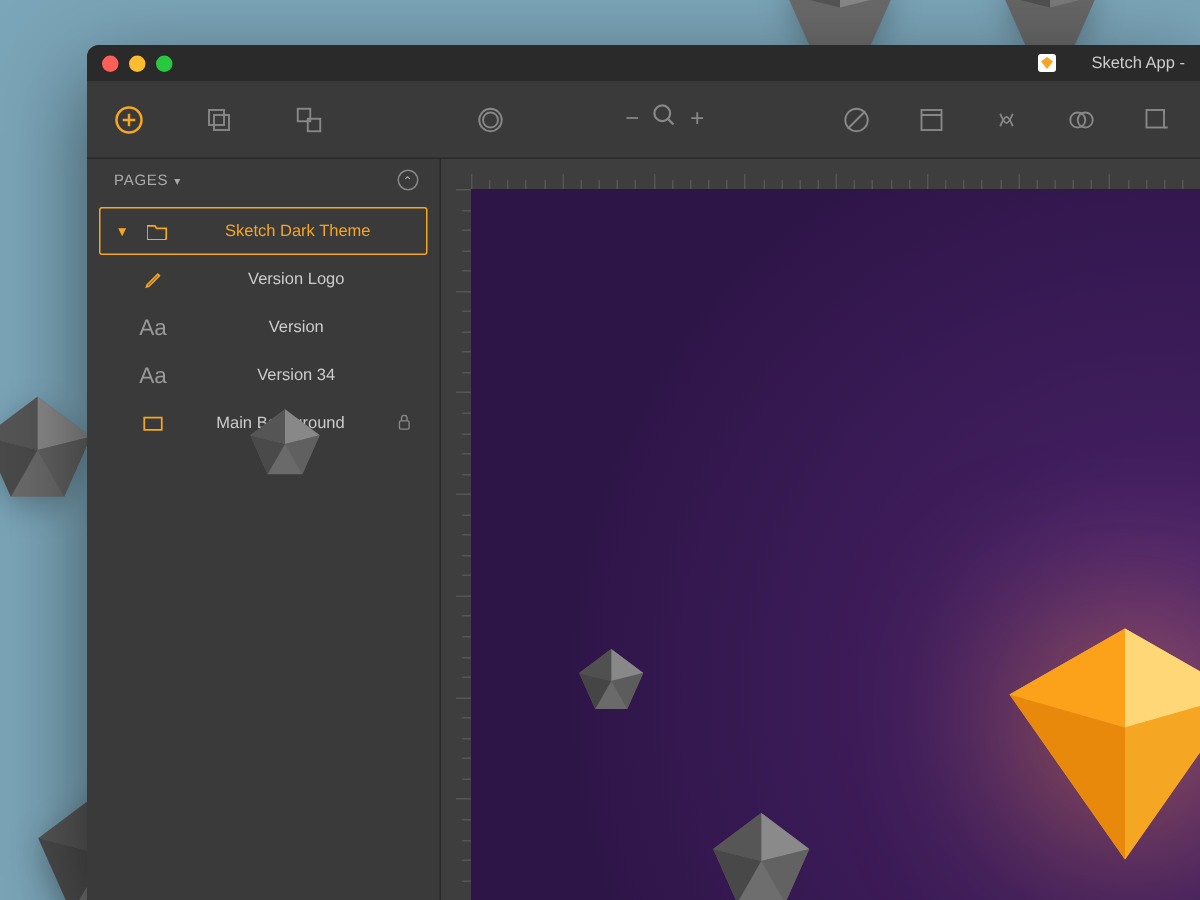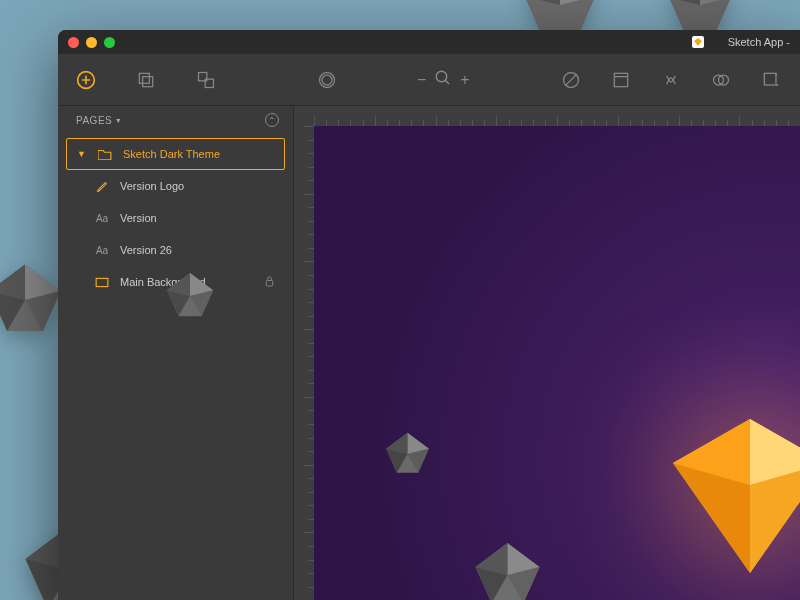--- a/index.html
+++ b/index.html
@@ -53,24 +53,24 @@
   display:flex; align-items:center; justify-content:center; font-size:8px; cursor:pointer; }
 
 .layers { padding:4px 8px; }
 .layer-row { height:32px; display:flex; align-items:center; gap:10px;
   padding:0 10px; color:#ccc; font-size:11px; cursor:pointer; border-radius:2px; }
 .layer-row.selected { border:1px solid #f5a623; color:#f5a623; }
 .layer-row .disclosure { font-size:9px; color:#fff; width:10px; }
 .layer-row.selected .disclosure { color:#f5a623; }
 .layer-row .ly-icon { width:16px; display:flex; justify-content:center; }
 .layer-row .ly-icon.accent { color:#f5a623; }
-.layer-row .ly-label { flex:1; }
+.layer-row .ly-label { flex:1;text-align:center; }
 .layer-row .lock { color:#888; }
 .layer-row.indent { padding-left:28px; }
-.ly-text { font-size:10px; color:#999; }
+.ly-text { font-size:15px; color:#999; }
 
 .canvas-wrap { flex:1; position:relative; background:#333; }
 .ruler { position:absolute; background:#3e3e3e; }
 .ruler.top { left:20px; right:0; top:0; height:20px; }
 .ruler.left { left:0; top:20px; bottom:0; width:20px; }
 .ruler-corner { position:absolute; left:0; top:0; width:20px; height:20px; background:#3e3e3e; }
 .ticks-h { position:absolute; left:0; right:0; top:0; height:20px; display:flex; }
 .ticks-h span { flex:1; border-left:1px solid #555; height:6px; margin-top:14px; }
 .ticks-h span:nth-child(5n+1){ height:10px; margin-top:10px; }
 .ticks-v { position:absolute; top:0; bottom:0; left:0; width:20px; display:flex; flex-direction:column; }
@@ -245,21 +245,21 @@
           <span class="ly-icon">
               <span class="ly-text">Aa</span>
             </span>
           <span class="ly-label">Version</span>
         </div>
 
         <div class="layer-row indent">
           <span class="ly-icon">
               <span class="ly-text">Aa</span>
             </span>
-          <span class="ly-label">Version 26</span>
+          <span class="ly-label">Version 34</span>
         </div>
 
         <div class="layer-row indent">
           <span class="ly-icon accent">
             <svg width="14" height="11" viewBox="0 0 24 18" fill="none" stroke="currentColor" stroke-width="2">
                 <rect x="2" y="2" width="20" height="14"></rect>
               </svg>
           </span>
           <span class="ly-label">Main Background</span>
           <span class="lock">

